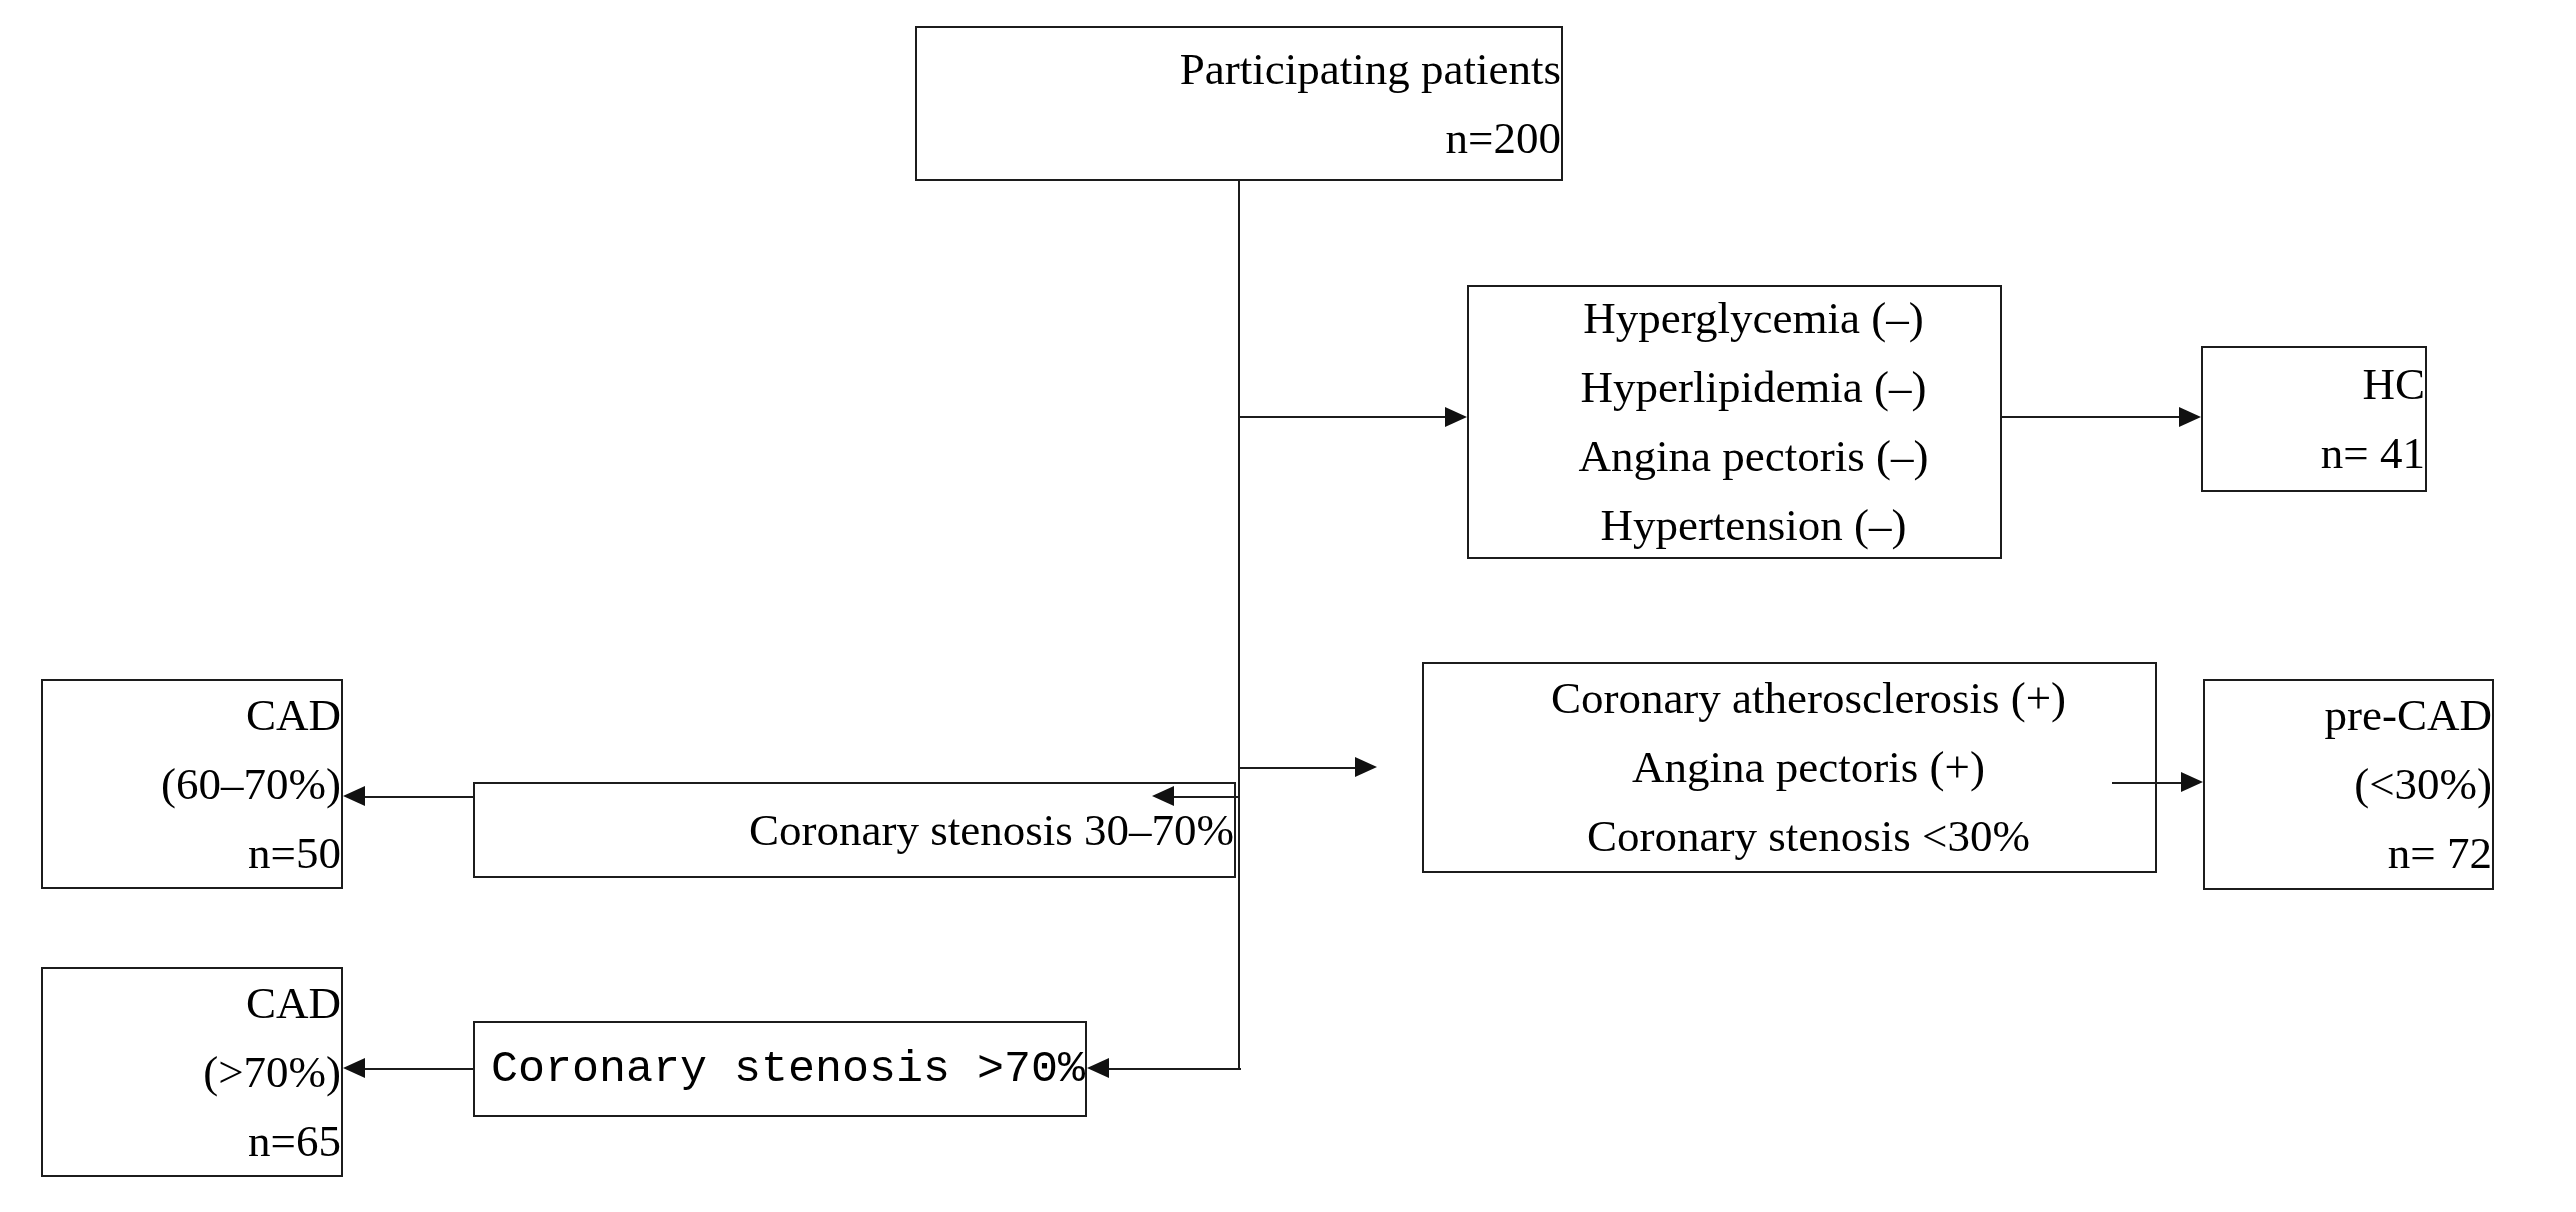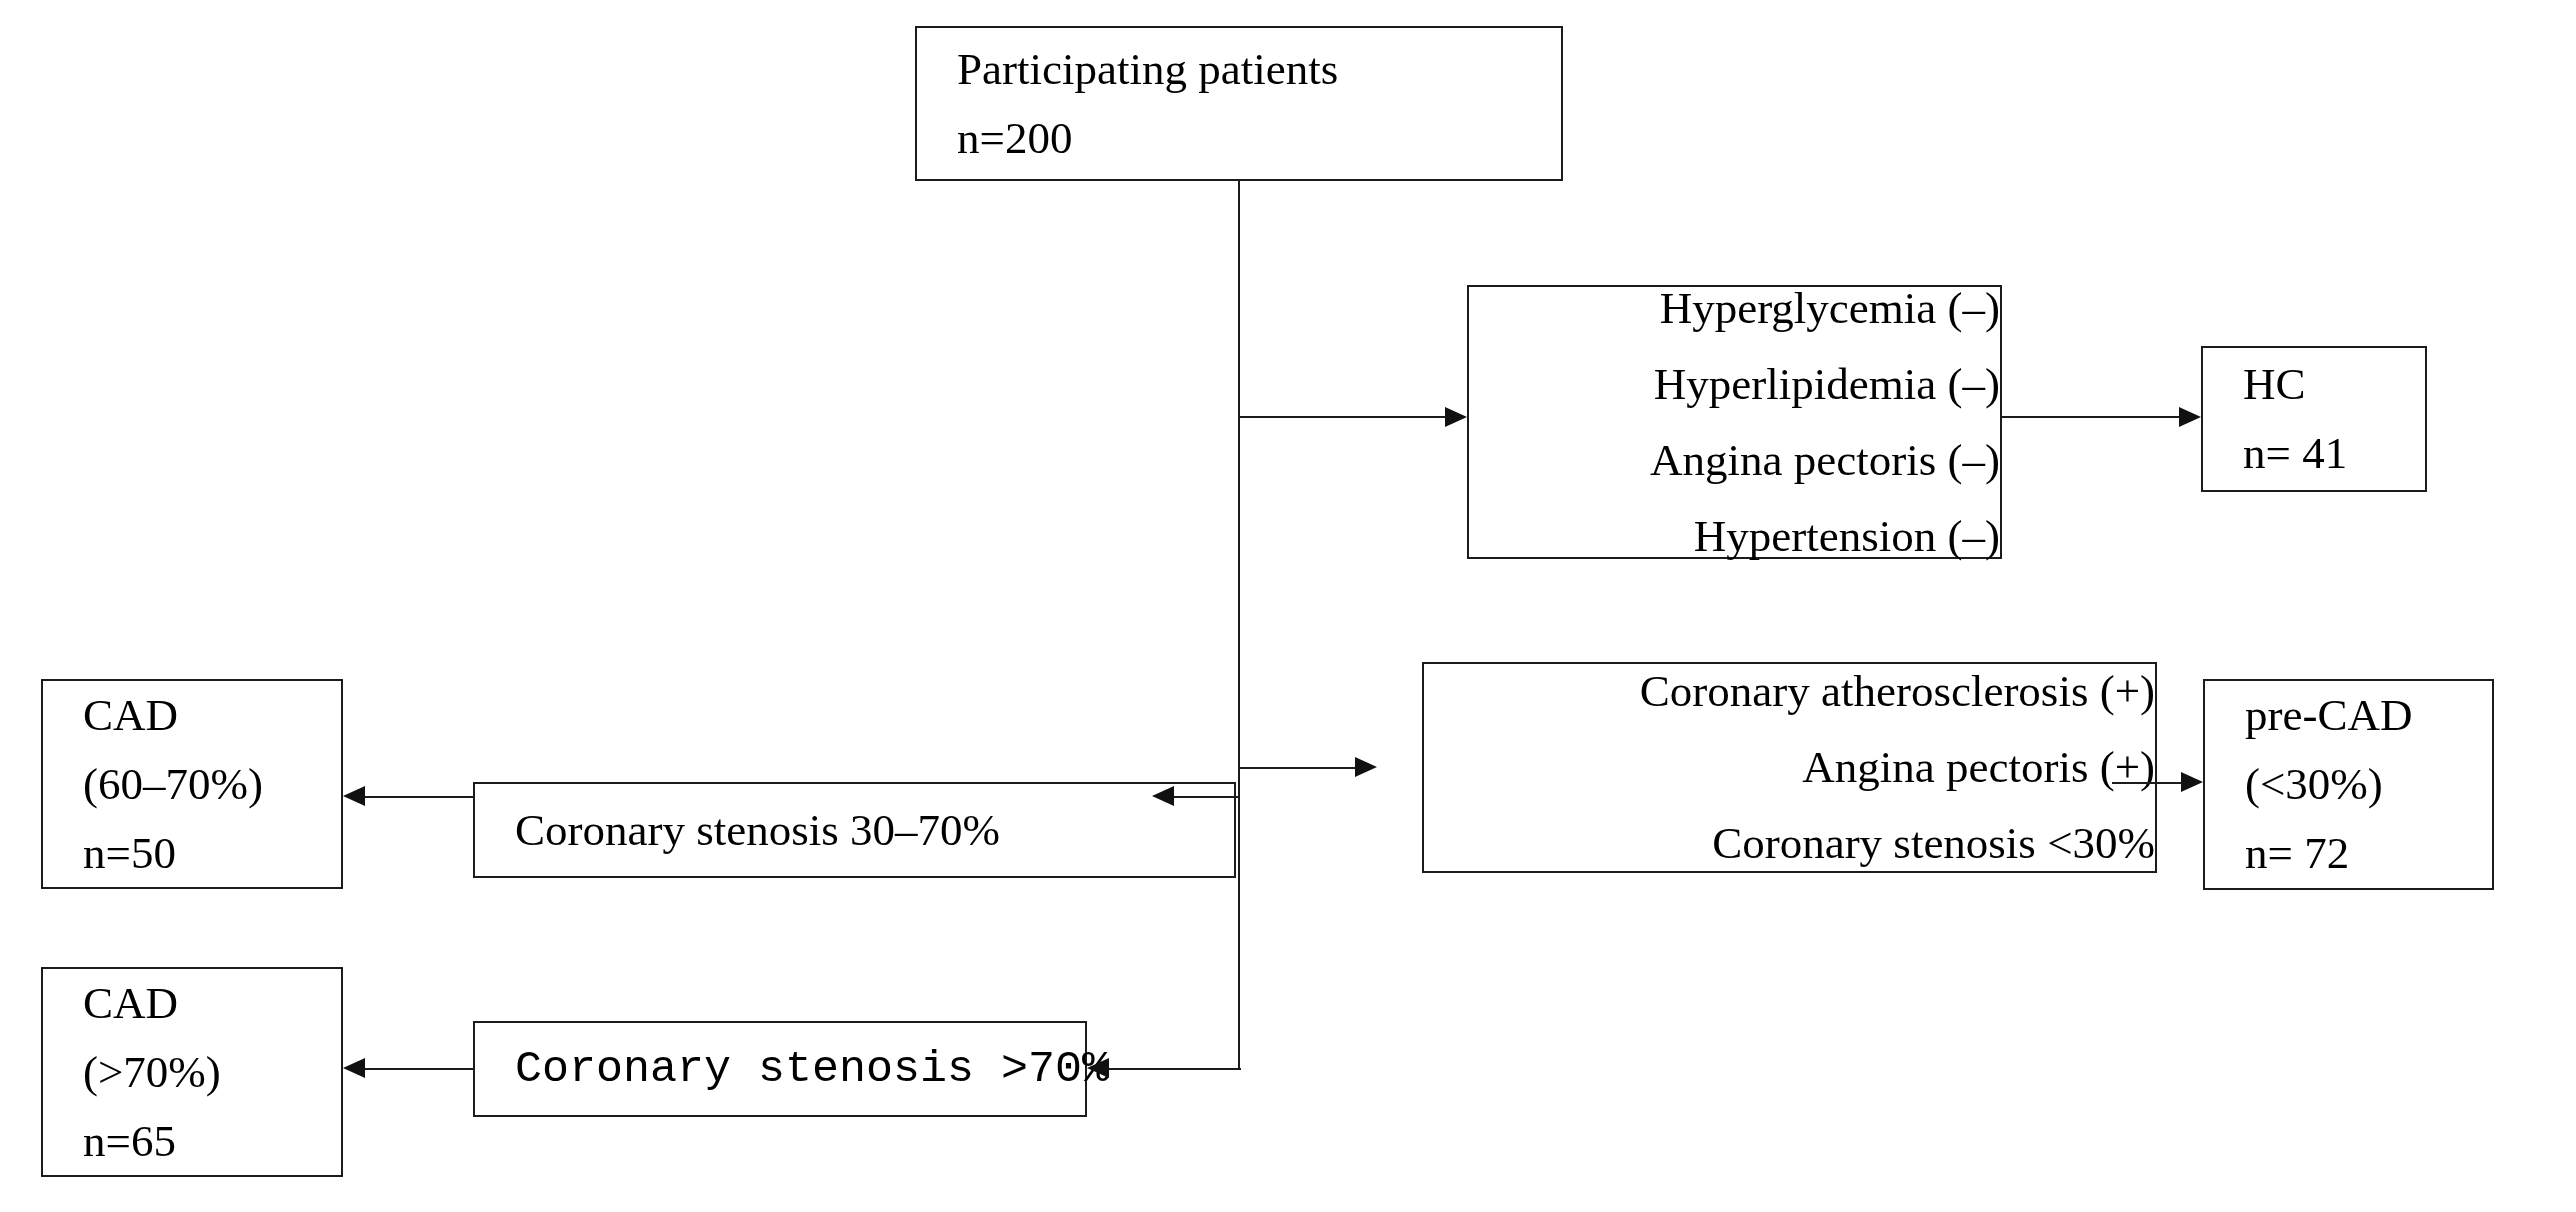--- a/index.html
+++ b/index.html
@@ -22,29 +22,28 @@
     border: 2.7px solid #1c1c1c;
     background: #ffffff;
     display: flex;
     flex-direction: column;
     justify-content: center;
     font-size: 45px;
     line-height: 69px;
     white-space: nowrap;
   }
   .box.center {
-    align-items: flex-start;
+    align-items: flex-end;
     text-align: center;
     padding-left: 40px;
   }
   .box.left {
-    align-items: flex-end;
+    align-items: center;
     text-align: left;
     padding-left: 38px;
-    gap: 7px;
   }
   .hline {
     position: absolute;
     height: 2.1px;
     background: #1c1c1c;
   }
   .vline {
     position: absolute;
     width: 2.1px;
     background: #1c1c1c;

